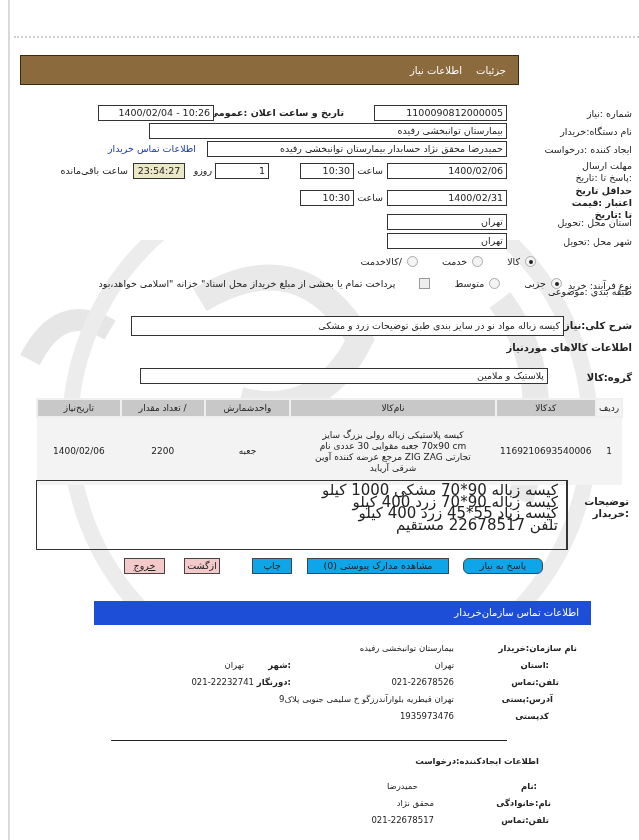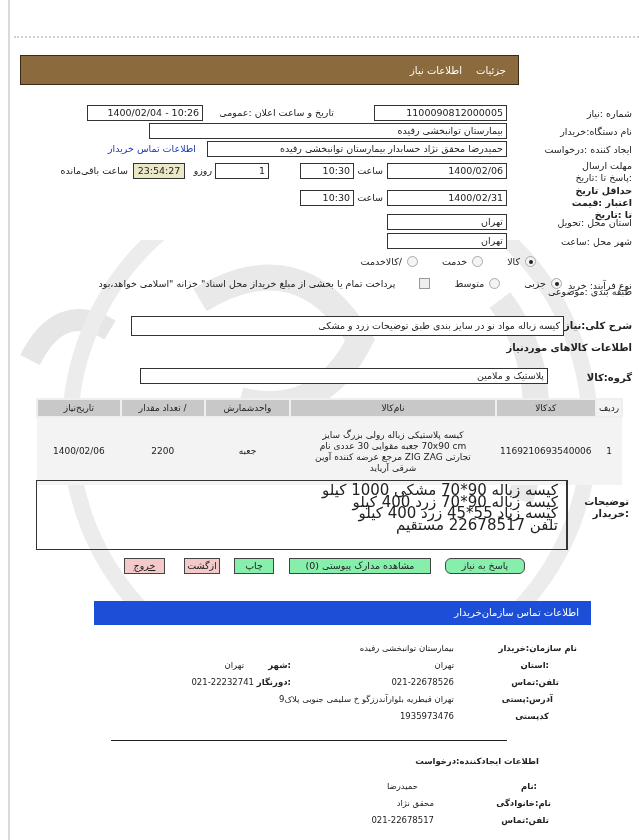--- a/index.html
+++ b/index.html
@@ -37,21 +37,21 @@
   .opt-row .sp { width: 14px; display: inline-block; }
   .watermark { position: absolute; left: 0; top: 240px; width: 639px; height: 370px; pointer-events: none; }
   .section2 { position: absolute; left: 22px; top: 305px; width: 614px; direction: rtl; }
   .bold { font-weight: bold; }
   table.items { position: absolute; left: 36px; top: 398px; width: 587px; border-collapse: collapse; direction: rtl; font-size: 9px; }
   table.items th { background: #c8c8c8; color: #222; font-weight: normal; height: 18px; border: 2px solid #efefef; }
   table.items td { background: #f3f3f3; text-align: center; height: 68px; line-height: 11px; }
   .notes { position: absolute; left: 36px; top: 480px; width: 532px; height: 70px; border: 1px solid #333; border-right-width: 2px; direction: rtl; padding: 4px 8px; font-size: 15px; line-height: 11.5px; }
   .btns { position: absolute; top: 558px; left: 0; width: 639px; height: 17px; }
   .btn { position: absolute; height: 16px; border: 1px solid #444; font-size: 9.5px; line-height: 14px; text-align: center; cursor: pointer; }
-  .btn.green { background: #86efac; }
+  .btn.green { background: #0ea5e9; margin-left: 18px; }
   .btn.red { background: #f4c9c9; }
   .contact-bar { position: absolute; left: 94px; top: 601px; width: 497px; height: 24px; background: #1d4ed8; color: #fff; direction: rtl; padding-right: 12px; font-size: 10px; line-height: 24px; }
   .ct { position: absolute; font-size: 8.5px; color: #222; white-space: nowrap; direction: rtl; }
   .hr { position: absolute; left: 111px; top: 740px; width: 396px; border-top: 1px solid #222; }
 </style>
 </head>
 <body>
 
 <div class="left-rule"></div>
 <div class="top-dotted"></div>
@@ -65,22 +65,22 @@
   <path d="M30 120 Q60 60 110 90" stroke="#e6e6e6" stroke-width="22" fill="none"></path>
   <circle cx="330" cy="190" r="260" stroke="#ececec" stroke-width="16" fill="none"></circle>
   <path d="M200 60 Q300 0 360 100 Q320 180 240 160" stroke="#e9e9e9" stroke-width="26" fill="none"></path>
   <path d="M500 60 Q560 140 520 260" stroke="#e9e9e9" stroke-width="26" fill="none"></path>
 </svg>
 
 <div class="form">
 
   <span class="lbl" style="top:11px;">شماره :نیاز</span>
   <div class="box ltr" style="top:8px; right:129px; width:133px;">1100090812000005</div>
-  <span class="inline-lbl" style="top:8px; right:302px;">تاریخ و ساعت اعلان :عمومی</span>
-  <div class="box ltr" style="top:8px; right:433px; width:116px;">1400/02/04 - 10:26</div>
+  <span class="inline-lbl" style="top:8px; right:292px;font-weight:bold;">تاریخ و ساعت اعلان :عمومی</span>
+  <div class="box ltr" style="top:8px; right:422px; width:116px;">1400/02/04 - 10:26</div>
 
   <span class="lbl" style="top:29px;">نام دستگاه:خریدار</span>
   <div class="box" style="top:26px; right:129px; width:358px;">بیمارستان توانبخشی رفیده</div>
 
   <span class="lbl" style="top:47px;">ایجاد کننده :درخواست</span>
   <div class="box" style="top:44px; right:129px; width:300px;">حمیدرضا محقق نژاد حسابدار بیمارستان توانبخشی رفیده</div>
   <span class="inline-lbl link" style="top:44px; right:440px;">اطلاعات تماس خریدار</span>
 
   <span class="lbl" style="top:63px; width:60px;">مهلت ارسال :پاسخ تا :تاریخ</span>
   <div class="box ltr" style="top:66px; right:129px; width:120px;">1400/02/06</div>
@@ -92,21 +92,21 @@
   <span class="inline-lbl" style="top:66px; right:508px;">ساعت باقی‌مانده</span>
 
   <span class="lbl" style="top:88px; width:70px;font-weight:bold;">حداقل تاریخ اعتبار :قیمت تا :تاریخ</span>
   <div class="box ltr" style="top:93px; right:129px; width:120px;">1400/02/31</div>
   <span class="inline-lbl" style="top:93px; right:253px;">ساعت</span>
   <div class="box ltr" style="top:93px; right:282px; width:54px;">10:30</div>
 
   <span class="lbl" style="top:120px;">استان محل :تحویل</span>
   <div class="box" style="top:117px; right:129px; width:120px;">تهران</div>
 
-  <span class="lbl" style="top:139px;">شهر محل :ساعت</span>
+  <span class="lbl" style="top:139px;">شهر محل :تحویل</span>
   <div class="box" style="top:136px; right:129px; width:120px;">تهران</div>
 
   <span class="lbl" style="top:161px;margin-top:28px;">طبقه بندی :موضوعی</span>
   <div class="opt-row" style="top:159px; right:100px;">
     <span class="radio on"></span>
     <span>کالا</span>
     <span class="sp"></span>
     <span class="radio"></span>
     <span>خدمت</span>
     <span class="sp"></span>

